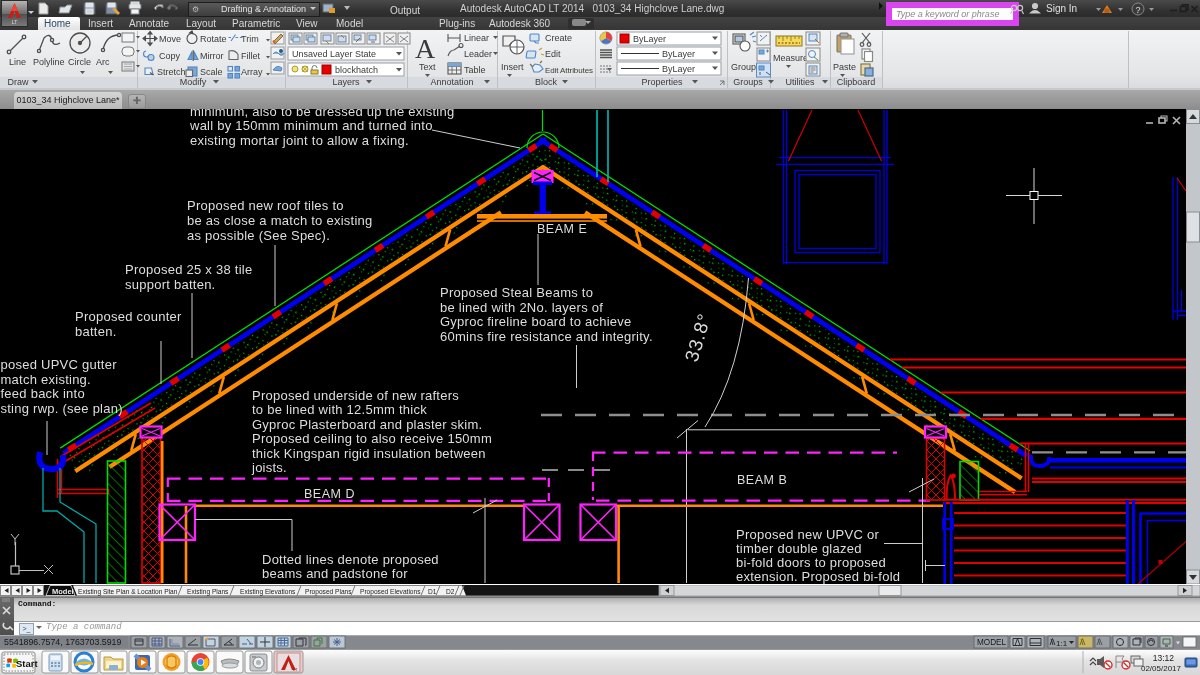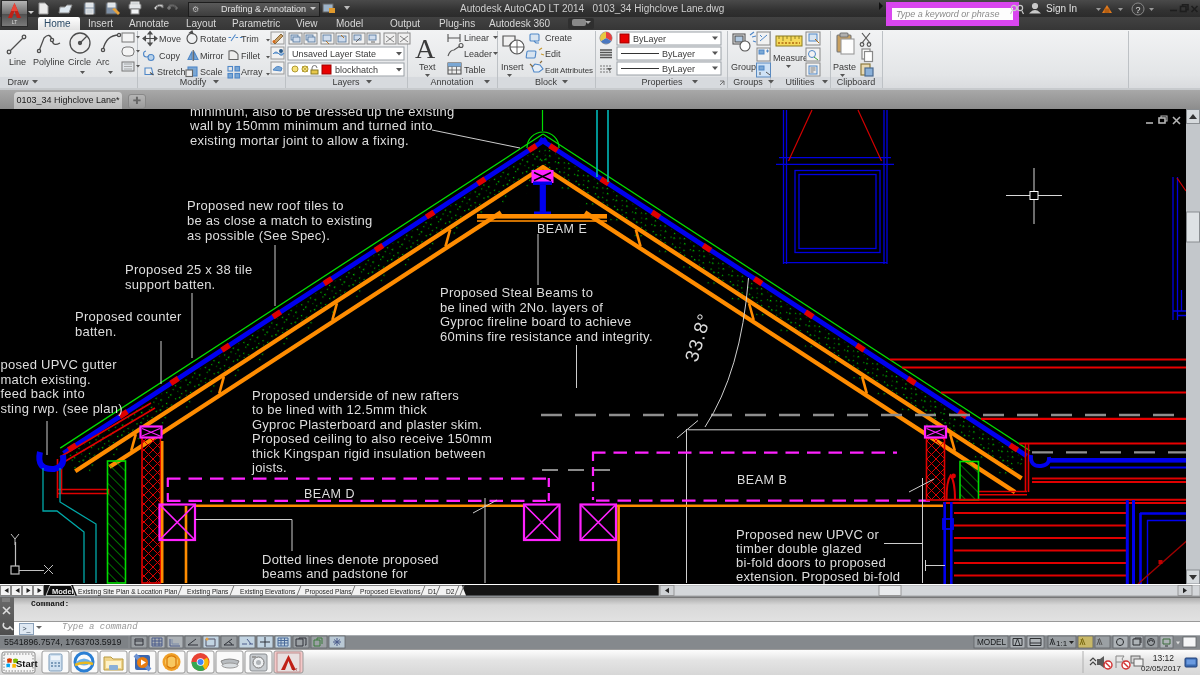--- a/index.html
+++ b/index.html
@@ -101,21 +101,21 @@
     </g>
   </svg>
 
   <div class="rtab abs" id="hometab" style="left:38px;">Home</div>
   <div class="rtab abs" style="left:79px;top:17px;">Insert</div>
   <div class="rtab abs" style="left:120px;top:17px;">Annotate</div>
   <div class="rtab abs" style="left:177px;top:17px;">Layout</div>
   <div class="rtab abs" style="left:223px;top:17px;">Parametric</div>
   <div class="rtab abs" style="left:287px;top:17px;">View</div>
   <div class="rtab abs" style="left:327px;top:17px;">Model</div>
-  <div class="rtab abs" style="left:381px;top:17px;">Output</div>
+  <div class="rtab abs" style="left:381px;top:4px;">Output</div>
   <div class="rtab abs" style="left:430px;top:17px;">Plug-ins</div>
   <div class="rtab abs" style="left:480px;top:17px;">Autodesk 360</div>
   <div class="abs" style="left:568px;top:18px;width:26px;height:11px;background:#2f2f2f;border-radius:2px;">
      <span style="position:absolute;left:4px;top:1px;width:14px;height:7px;background:#888;border-radius:2px;"></span>
      <span style="position:absolute;right:3px;top:3px;width:0;height:0;border:3px solid transparent;border-top-color:#aaa;"></span>
   </div>
   <div class="abs" id="ribbon"></div>
   <svg class="abs" style="left:0;top:30px" width="1200" height="60" viewBox="0 0 1200 60">
 
     <rect x="0" y="47" width="882" height="12" fill="#d7dade"></rect>
@@ -664,25 +664,25 @@
   </svg>
   <div class="abs" id="cmd"></div>
   <div class="abs" style="left:0;top:597px;width:14px;height:38px;background:linear-gradient(#6a6a6a,#4e4e4e);">
     <svg width="14" height="38">
         <path d="M2 2 h8 M2 4 h8" stroke="#999" stroke-width="1"></path>
         <path d="M3 10 l7 7 M10 10 l-7 7" stroke="#ddd" stroke-width="1.6"></path>
         <path d="M4 26 q-2 3 1 5 q3 2 5 -1 l3 3" stroke="#ddd" stroke-width="1.6" fill="none"></path>
       </svg>
   </div>
   <div class="abs" style="left:14px;top:597px;width:1186px;height:24px;background:linear-gradient(#aeaeae,#d8d8d8 30%,#e2e2e2);border-top:1px solid #777;"></div>
-  <div class="abs" style="left:18px;top:599px;width:1100px;height:10px;font-family:'Liberation Mono',monospace;font-size:8px;font-weight:bold;color:#111;margin-left:13px;">Command:</div>
+  <div class="abs" style="left:18px;top:599px;width:1100px;height:10px;font-family:'Liberation Mono',monospace;font-size:8px;font-weight:bold;color:#111;">Command:</div>
   <div class="abs" style="left:14px;top:621px;width:1186px;height:14px;background:#fff;border-top:1px solid #999;"></div>
   <div class="abs" style="left:19px;top:623px;width:13px;height:10px;background:#dfe8f2;border:1px solid #8aa0b8;font-size:7px;color:#345;line-height:10px;text-align:center;">&gt;_</div>
   <div class="abs" style="left:36px;top:626px;width:0;height:0;border:3px solid transparent;border-top-color:#666;"></div>
-  <div class="abs" style="left:46px;top:622px;font-family:'Liberation Mono',monospace;font-style:italic;font-size:9px;color:#999;margin-left:16px;">Type a command</div>
+  <div class="abs" style="left:46px;top:622px;font-family:'Liberation Mono',monospace;font-style:italic;font-size:9px;color:#999;">Type a command</div>
   <div class="abs" id="status"></div>
   <svg class="abs" style="left:0;top:635px" width="1200" height="14" viewBox="0 0 1200 14">
     <rect x="0" y="0" width="1200" height="14" fill="#85898d"></rect>
     <rect x="0" y="0" width="1200" height="1" fill="#a8acb0"></rect>
     <rect x="0" y="1" width="128" height="12" fill="#7e8286"></rect>
     <text x="4" y="10" font-size="8.8" font-family="Liberation Sans" fill="#16181a">5541896.7574, 1763703.5919</text>
     <g stroke="#5f6367" stroke-width="0.8">
       <rect x="131" y="1" width="16" height="12" fill="#9ba0a4"></rect>
       <rect x="149" y="1" width="16" height="12" fill="#adb2b6"></rect>
       <rect x="167" y="1" width="16" height="12" fill="#aeb3b7"></rect>

